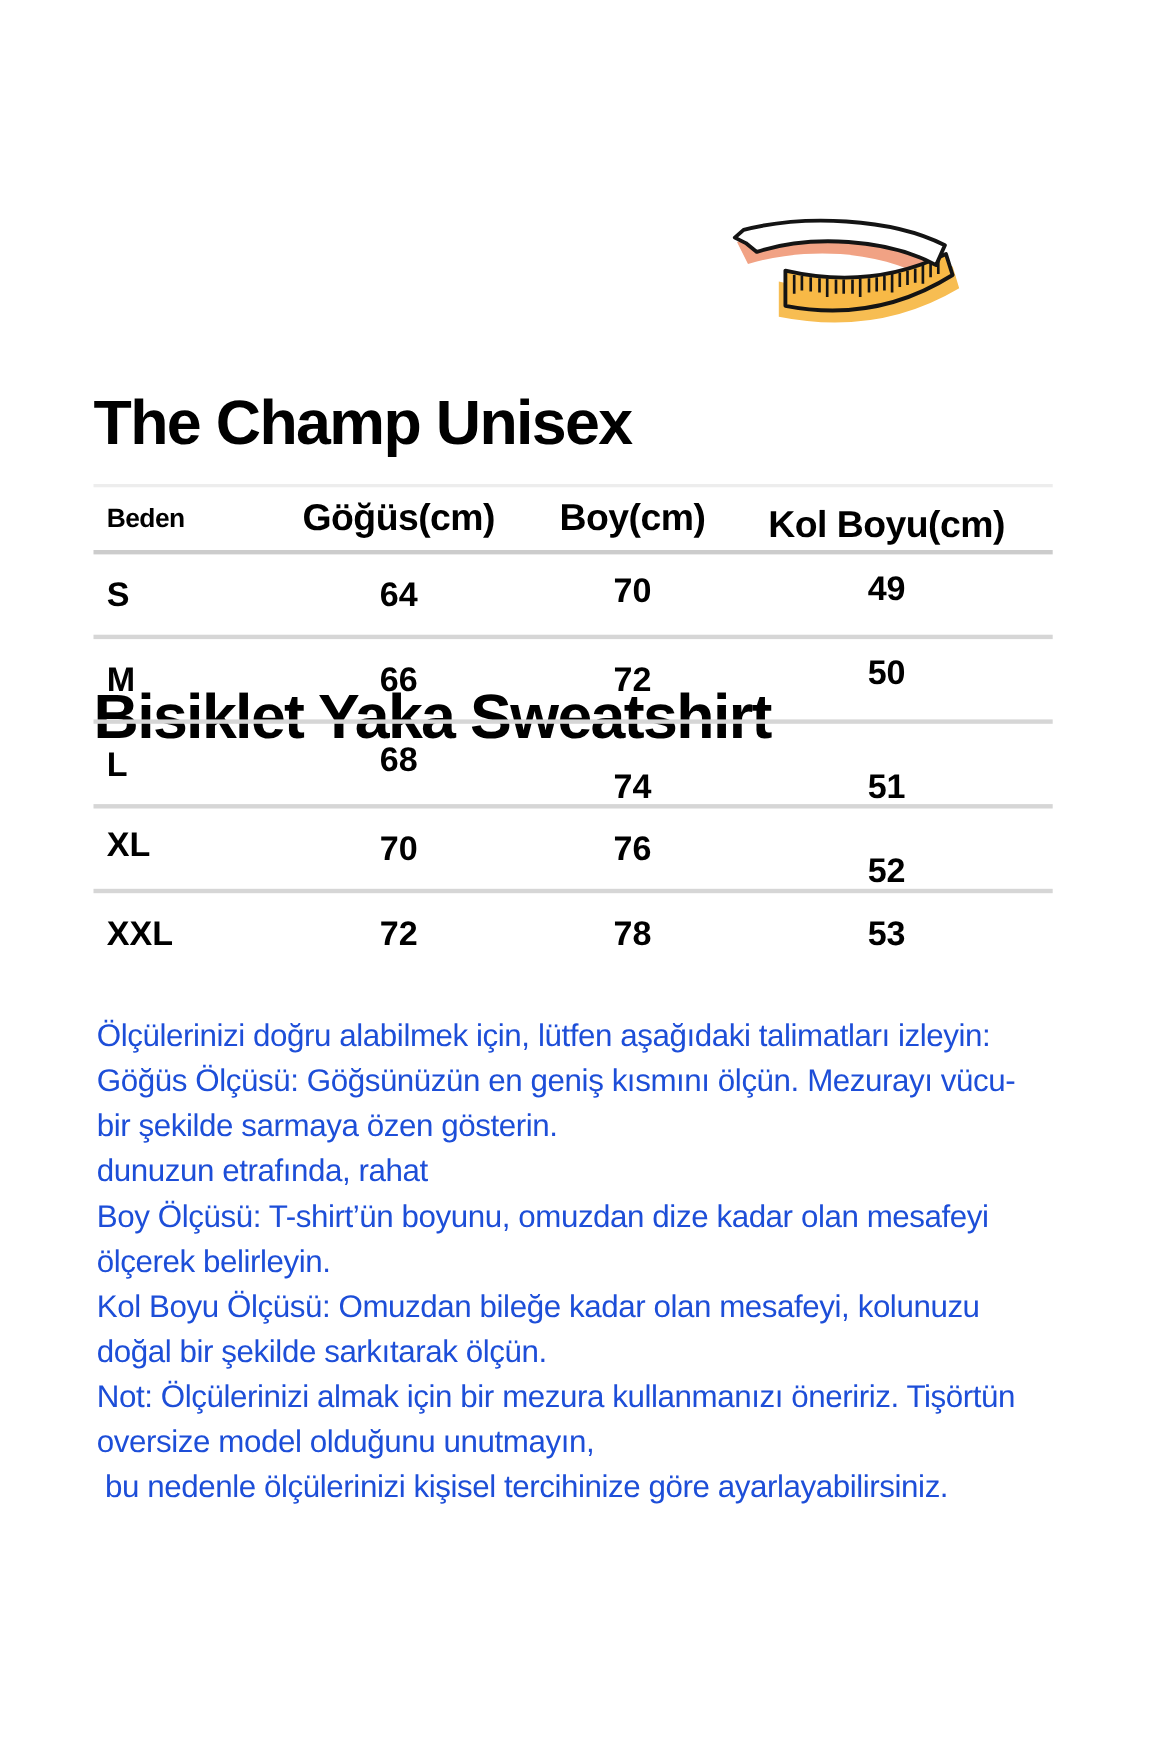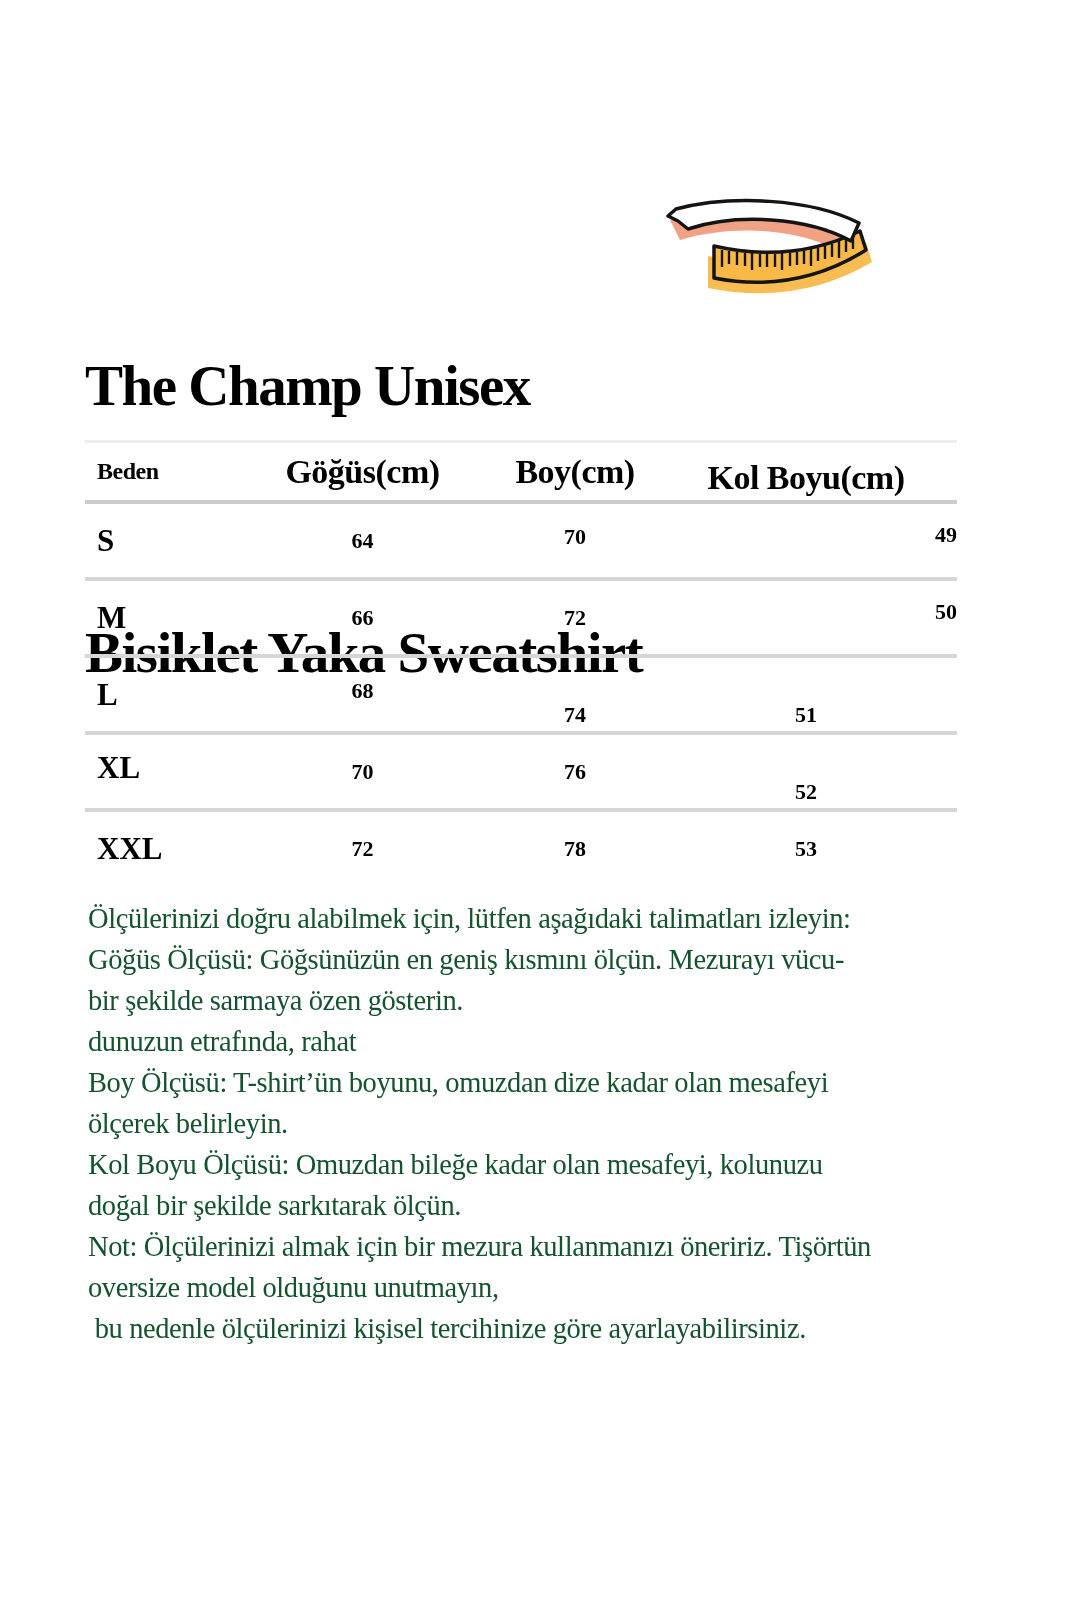--- a/index.html
+++ b/index.html
@@ -2,21 +2,21 @@
 <html><head>
 <meta charset="utf-8">
 <style>
   html, body { margin: 0; padding: 0; background: #ffffff; }
   .page {
     position: relative;
     width: 1066px;
     height: 1600px;
     background: #ffffff;
     color: #000000;
-    font-family: Liberation Serif, serif;
+    font-family: Liberation Sans, sans-serif;
     overflow: hidden;
   }
 
   
   .title-block {
     position: absolute;
     left: 85px;
     top: 163px;
     font-size: 57px;
     font-weight: bold;
@@ -44,38 +44,38 @@
   .row {
     display: grid;
     grid-template-columns: 145px 265px 160px 302px;
     align-items: center;
   }
   .thead { height: 57px; border-bottom: 4px solid #cccccc; }
   .trow  { height: 73px; border-bottom: 4px solid #d6d6d6; }
   .trow:last-child { border-bottom: none; }
   .cell { font-weight: bold; }
   .c1 { text-align: left; padding-left: 12px; font-size: 31px; }
-  .c2, .c3, .c4 { text-align: center; font-size: 22px; }
+  .c2, .c3, .c4 { text-align: center; font-size: 31px; }
   .thead .cell { font-size: 34px; letter-spacing: -0.5px; }
   .thead .c1 { font-size: 24px; }
   .nudge-dn4 { position: relative; top: 20px; }
   .nudge-dn6 { position: relative; top: 6px; }
   .nudge-up4 { position: relative; top: -4px; }
-  .nudge-up6 { position: relative; top: -6px; text-align: right; }
+  .nudge-up6 { position: relative; top: -6px; }
 
   
   .instructions {
     position: absolute;
     left: 88px;
-    top: 898px;
+    top: 922px;
     width: 930px;
     font-size: 28.5px;
     line-height: 41px;
     letter-spacing: -0.4px;
-    color: #14532d;
+    color: #1d4ed8;
   }
   .instruction-line { white-space: pre; }
 </style>
 </head>
 <body>
 
 <div class="page">
 
   <div class="title-block">
     <div>The Champ Unisex</div>

